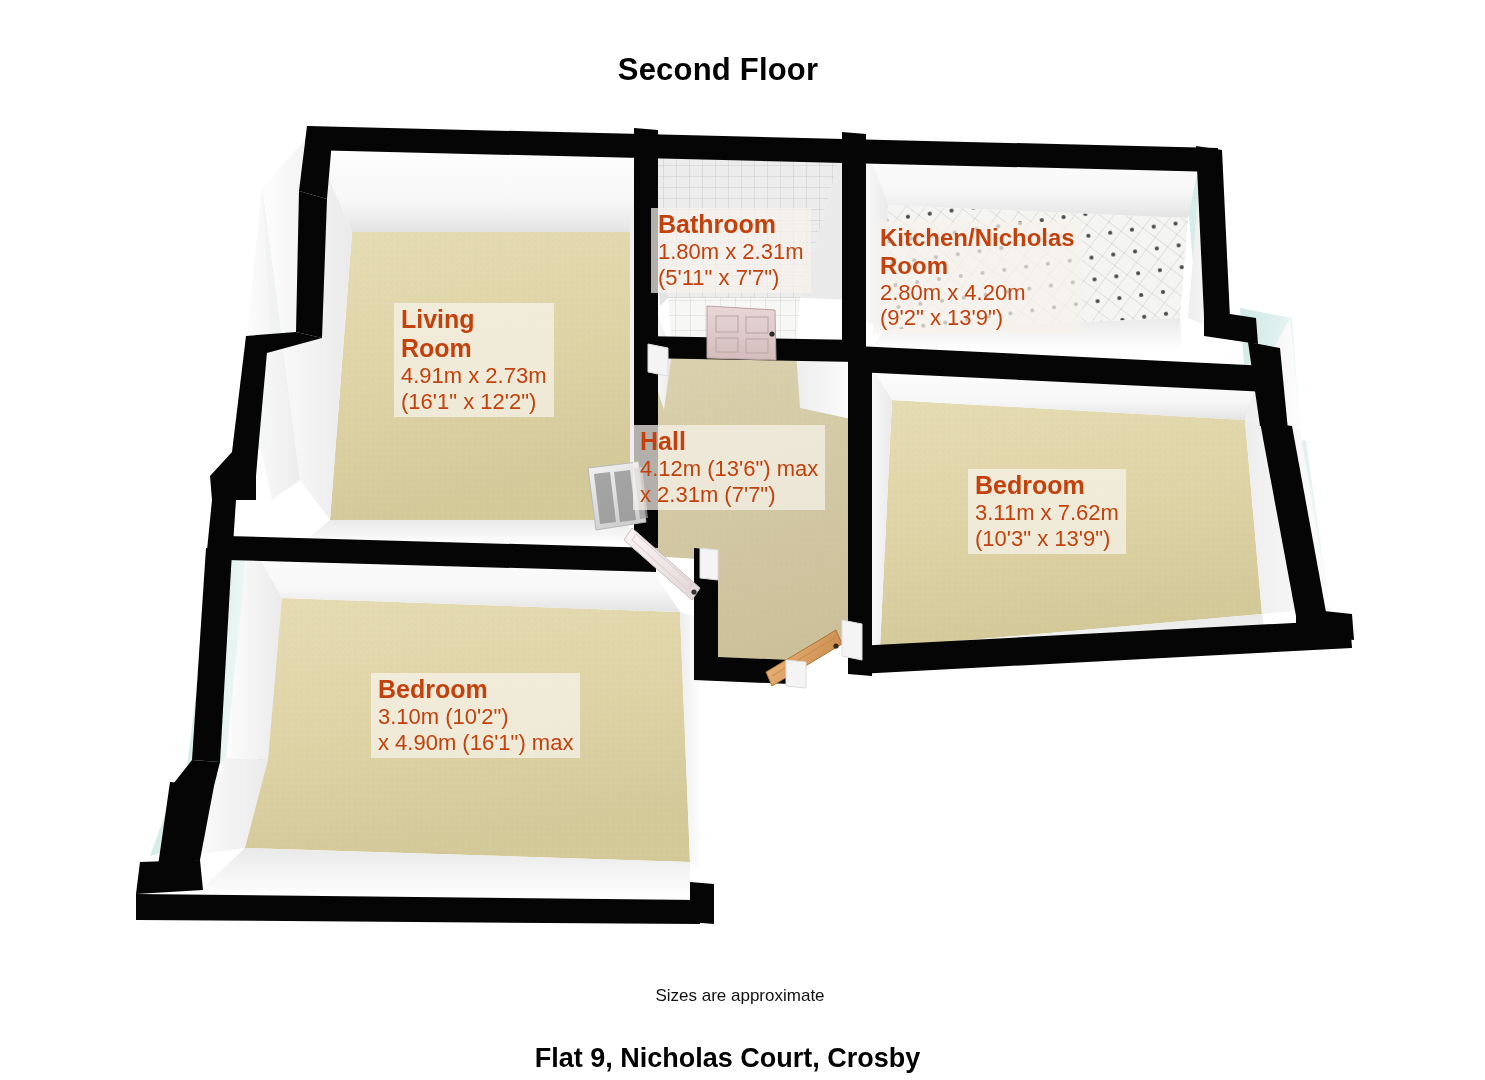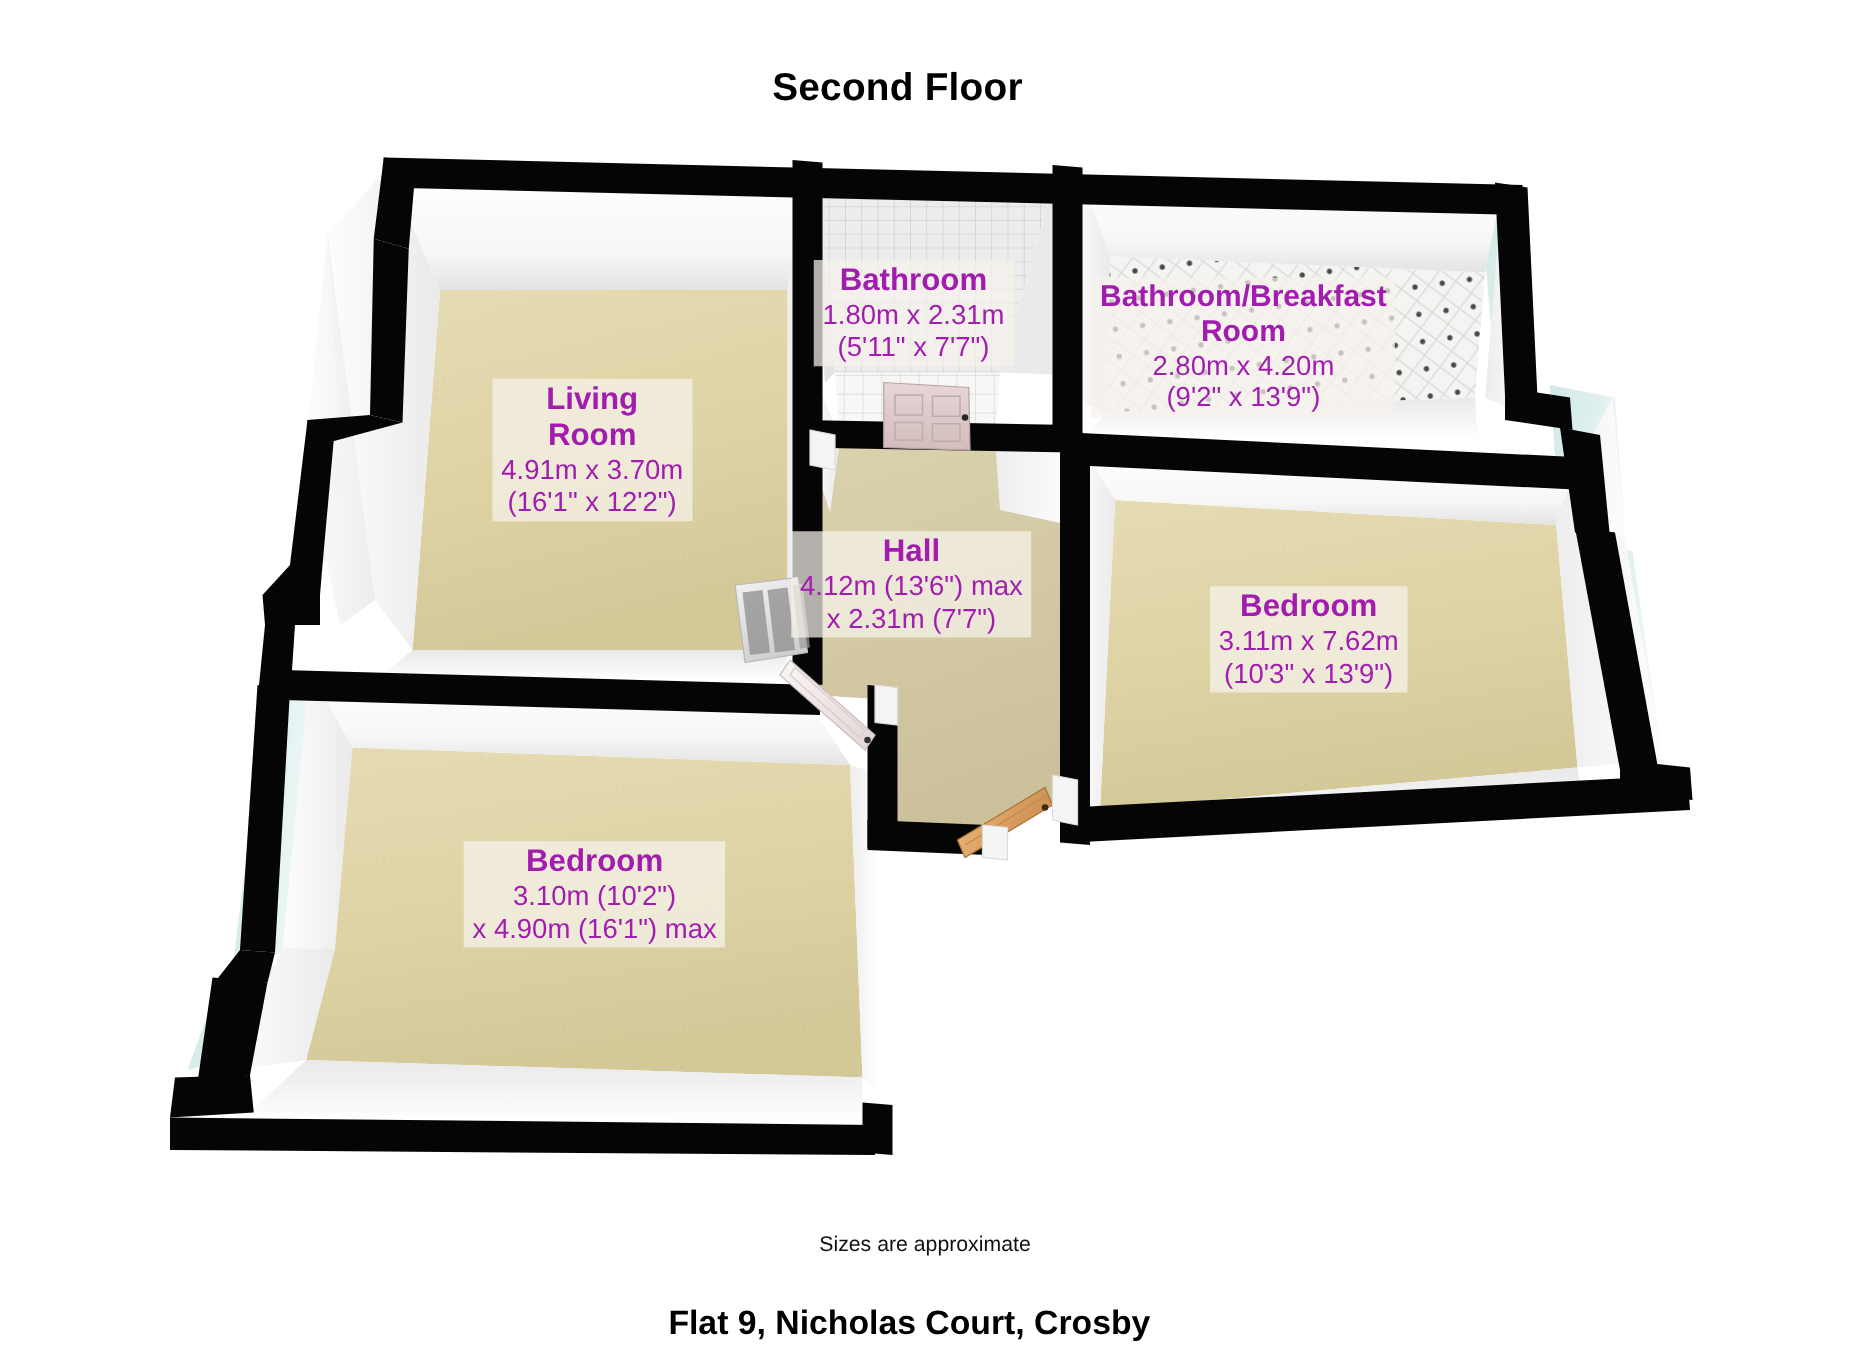--- a/index.html
+++ b/index.html
@@ -27,21 +27,21 @@
     position:absolute;top:1043px;left:0;width:1455px;text-align:center;
     font-size:27px;font-weight:bold;color:#000;
   }
 
   
   .stage{position:absolute;left:0;top:0;width:1485px;height:1080px;}
   .stage svg{position:absolute;left:0;top:0;}
 
   
   .room-label{
-    position:absolute;text-align:center;color:#a21caf;
+    position:absolute;color:#c2410c;
     background:rgba(246,243,235,.72);
     padding:2px 7px 3px 7px;
     line-height:1.16;
     white-space:nowrap;
     pointer-events:none;
   }
   .room-label .nm{font-size:25px;font-weight:bold;display:block;}
   .room-label .dim{font-size:22px;font-weight:normal;display:block;}
 
   .lbl-living   {left:394px;top:303px;}
@@ -301,32 +301,32 @@
           <polygon points="786,660 806,662 806,688 786,686"></polygon>
           <polygon points="842,620 862,624 862,660 842,656"></polygon>
         </g>
       </g>
     </svg>
   </div>
 
   <div class="room-label lbl-living">
     <span class="nm">Living</span>
     <span class="nm">Room</span>
-    <span class="dim">4.91m x 3.70m</span>
+    <span class="dim">4.91m x 2.73m</span>
     <span class="dim">(16'1" x 12'2")</span>
   </div>
 
   <div class="room-label lbl-bathroom">
     <span class="nm">Bathroom</span>
     <span class="dim">1.80m x 2.31m</span>
     <span class="dim">(5'11" x 7'7")</span>
   </div>
 
   <div class="room-label lbl-kitchen">
-    <span class="nm">Bathroom/Breakfast</span>
+    <span class="nm">Kitchen/Nicholas</span>
     <span class="nm">Room</span>
     <span class="dim">2.80m x 4.20m</span>
     <span class="dim">(9'2" x 13'9")</span>
   </div>
 
   <div class="room-label lbl-hall">
     <span class="nm">Hall</span>
     <span class="dim">4.12m (13'6") max</span>
     <span class="dim">x 2.31m (7'7")</span>
   </div>

